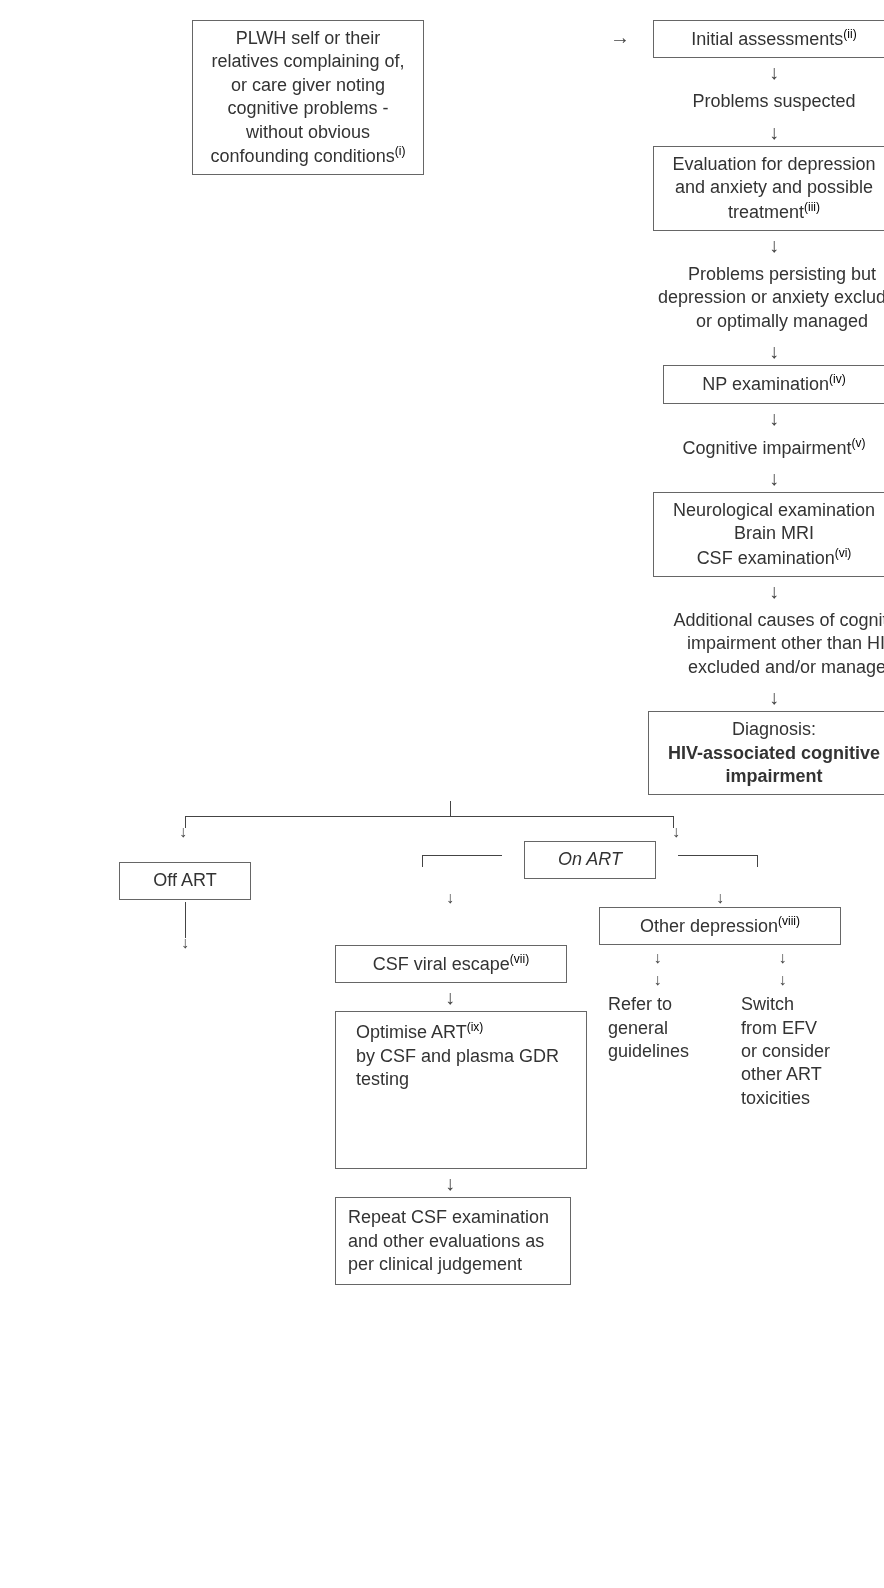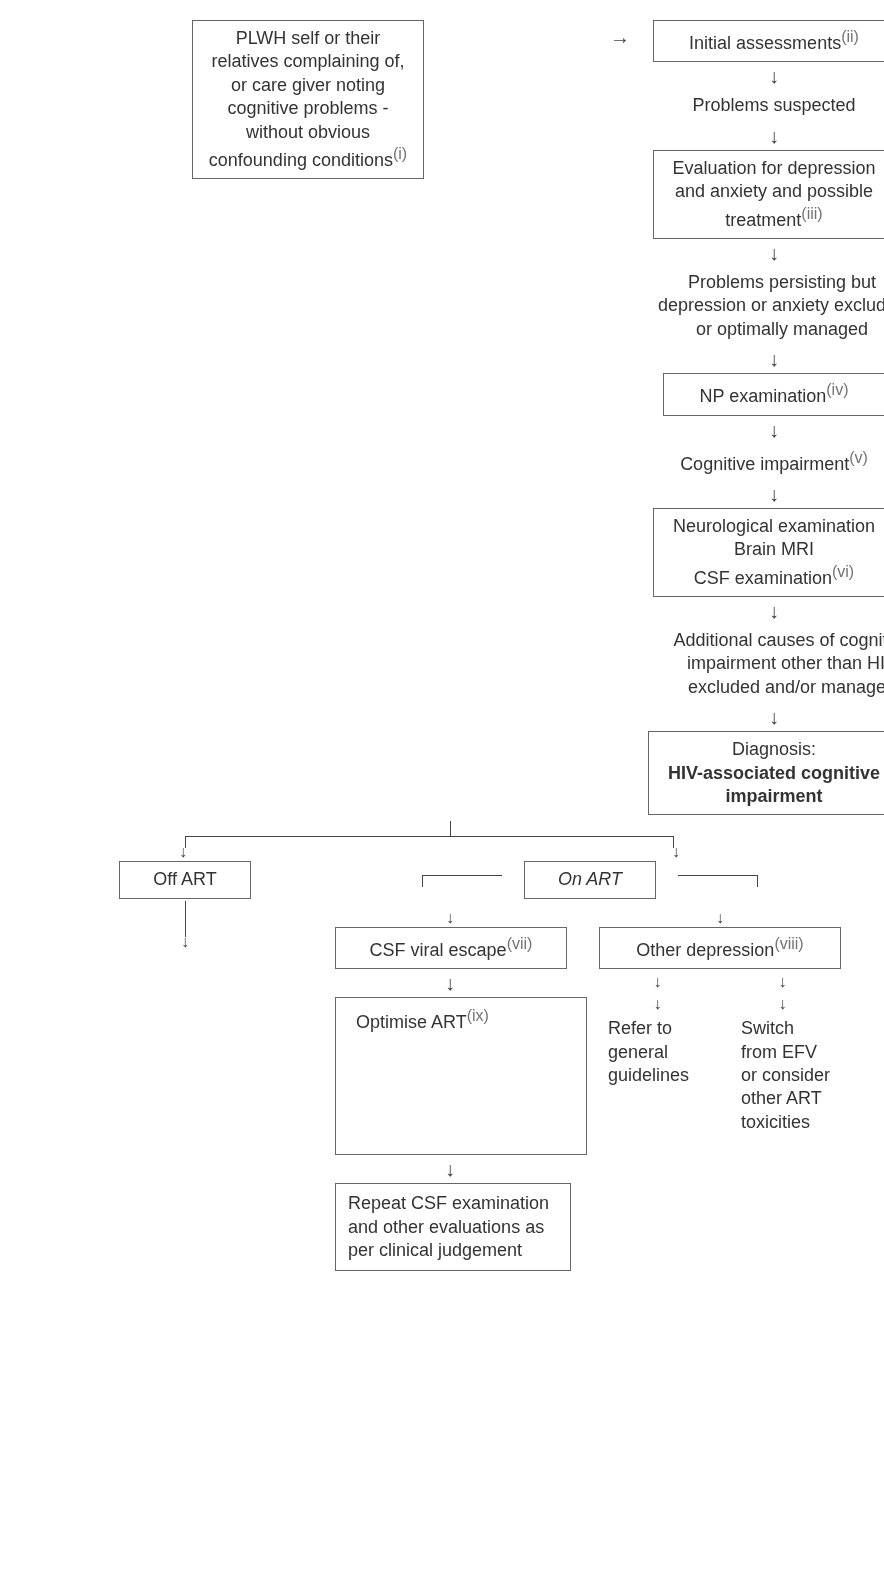--- a/index.html
+++ b/index.html
@@ -30,22 +30,22 @@
     font-size: 20px;
     line-height: 1;
     color: #444;
     margin: 4px 0;
   }
   .arrow-right {
     font-size: 20px;
     color: #444;
   }
   sup.ref {
-    color: #737373;
-    font-size: 16px;
+    color: #000000;
+    font-size: 12px;
     font-weight: normal;
     vertical-align: super;
   }
   .bold { font-weight: bold; }
   .row {
     display: flex;
     align-items: flex-start;
     justify-content: center;
     gap: 10px;
   }
@@ -120,21 +120,21 @@
     <div style="position:absolute; left:165px; top:15px; height:12px; border-left:1px solid #444;"></div>
     <div class="small-arrow" style="position:absolute; left:159px; top:22px;">↓</div>
 
     <div style="position:absolute; right:230px; top:15px; height:12px; border-left:1px solid #444;"></div>
     <div class="small-arrow" style="position:absolute; right:224px; top:22px;">↓</div>
   </div>
 
   <div class="row" style="align-items:flex-start; gap:40px; justify-content:flex-start; padding-left:60px;">
 
     <div class="col" style="width:210px;">
-      <div class="node boxed" style="width:110px;">Off ART</div>
+      <div class="node boxed" style="width:110px;margin-top:21px;">Off ART</div>
       <div style="height:36px; border-left:1px solid #444; margin-top:2px;"></div>
       <div class="small-arrow" style="margin-top:-4px;">↓</div>
     </div>
 
     <div class="col" style="width:520px;">
 
       <div style="position:relative; width:520px; height:0;"></div>
       <div style="display:flex; align-items:flex-end; width:100%; justify-content:center; position:relative;font-style:italic;">
 
         <div style="position:absolute; left:92px; top:14px; width:80px; border-top:1px solid #444;"></div>
@@ -142,26 +142,27 @@
         <div style="position:absolute; right:92px; top:14px; width:80px; border-top:1px solid #444;"></div>
         <div style="position:absolute; right:92px; top:14px; height:12px; border-left:1px solid #444;"></div>
         <div class="node boxed" style="width:110px;">On ART</div>
       </div>
       <div style="height:10px;"></div>
 
       <div class="row" style="width:100%; gap:30px; align-items:flex-start;">
 
         <div class="col" style="width:230px;">
           <div class="small-arrow">↓</div>
-          <div class="node boxed" style="width:210px;">
+          <div class="node boxed" style="width:210px;margin-top:38px;">
             <span>CSF viral escape</span><sup class="ref">(vii)</sup>
           </div>
           <div class="arrow-down">↓</div>
           <div class="node boxed" style="width:210px; text-align:left; padding:8px 20px; min-height:140px;">
             <span>Optimise ART</span><sup class="ref">(ix)</sup><br>
+            <span> by CSF and plasma GDR testing</span>
           </div>
           <div class="arrow-down">↓</div>
           <div class="node boxed" style="width:210px; text-align:left; padding:8px 12px;">Repeat CSF exam­ination and other evaluations as per clinical judgement</div>
         </div>
 
         <div class="col" style="width:250px;">
           <div class="small-arrow">↓</div>
           <div class="node boxed" style="width:220px;">
             <span>Other depression</span><sup class="ref">(viii)</sup>
           </div>

